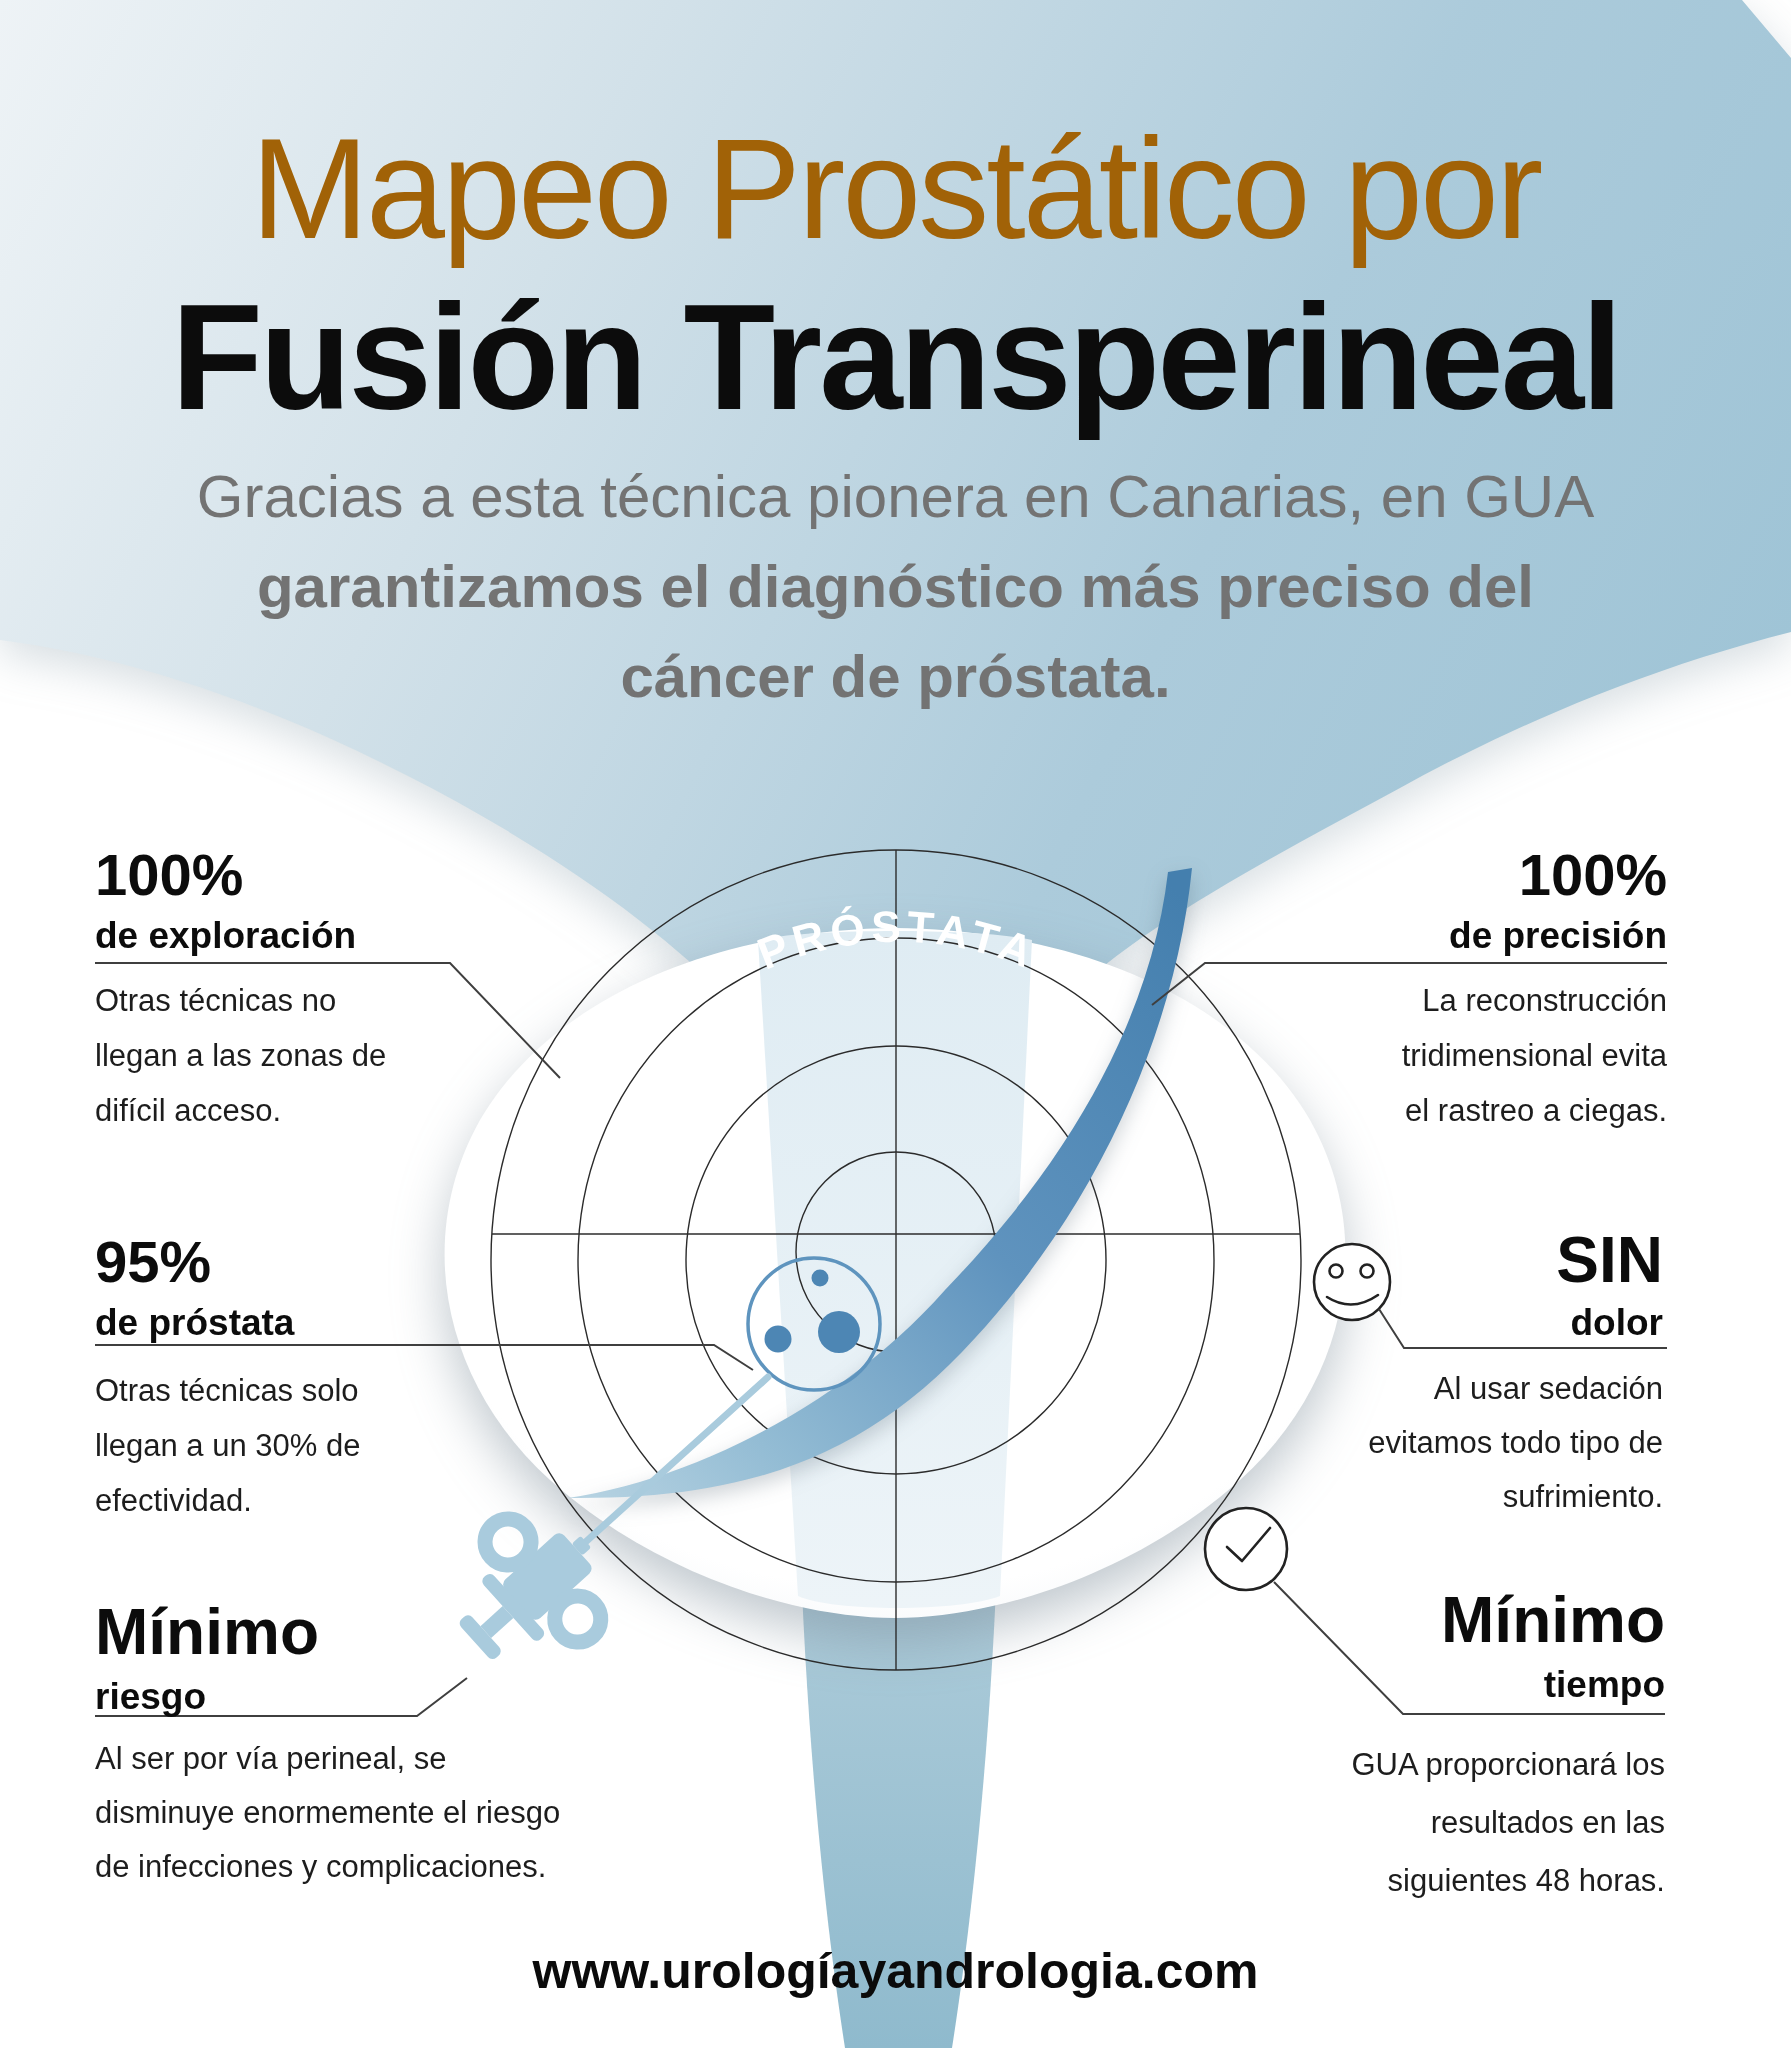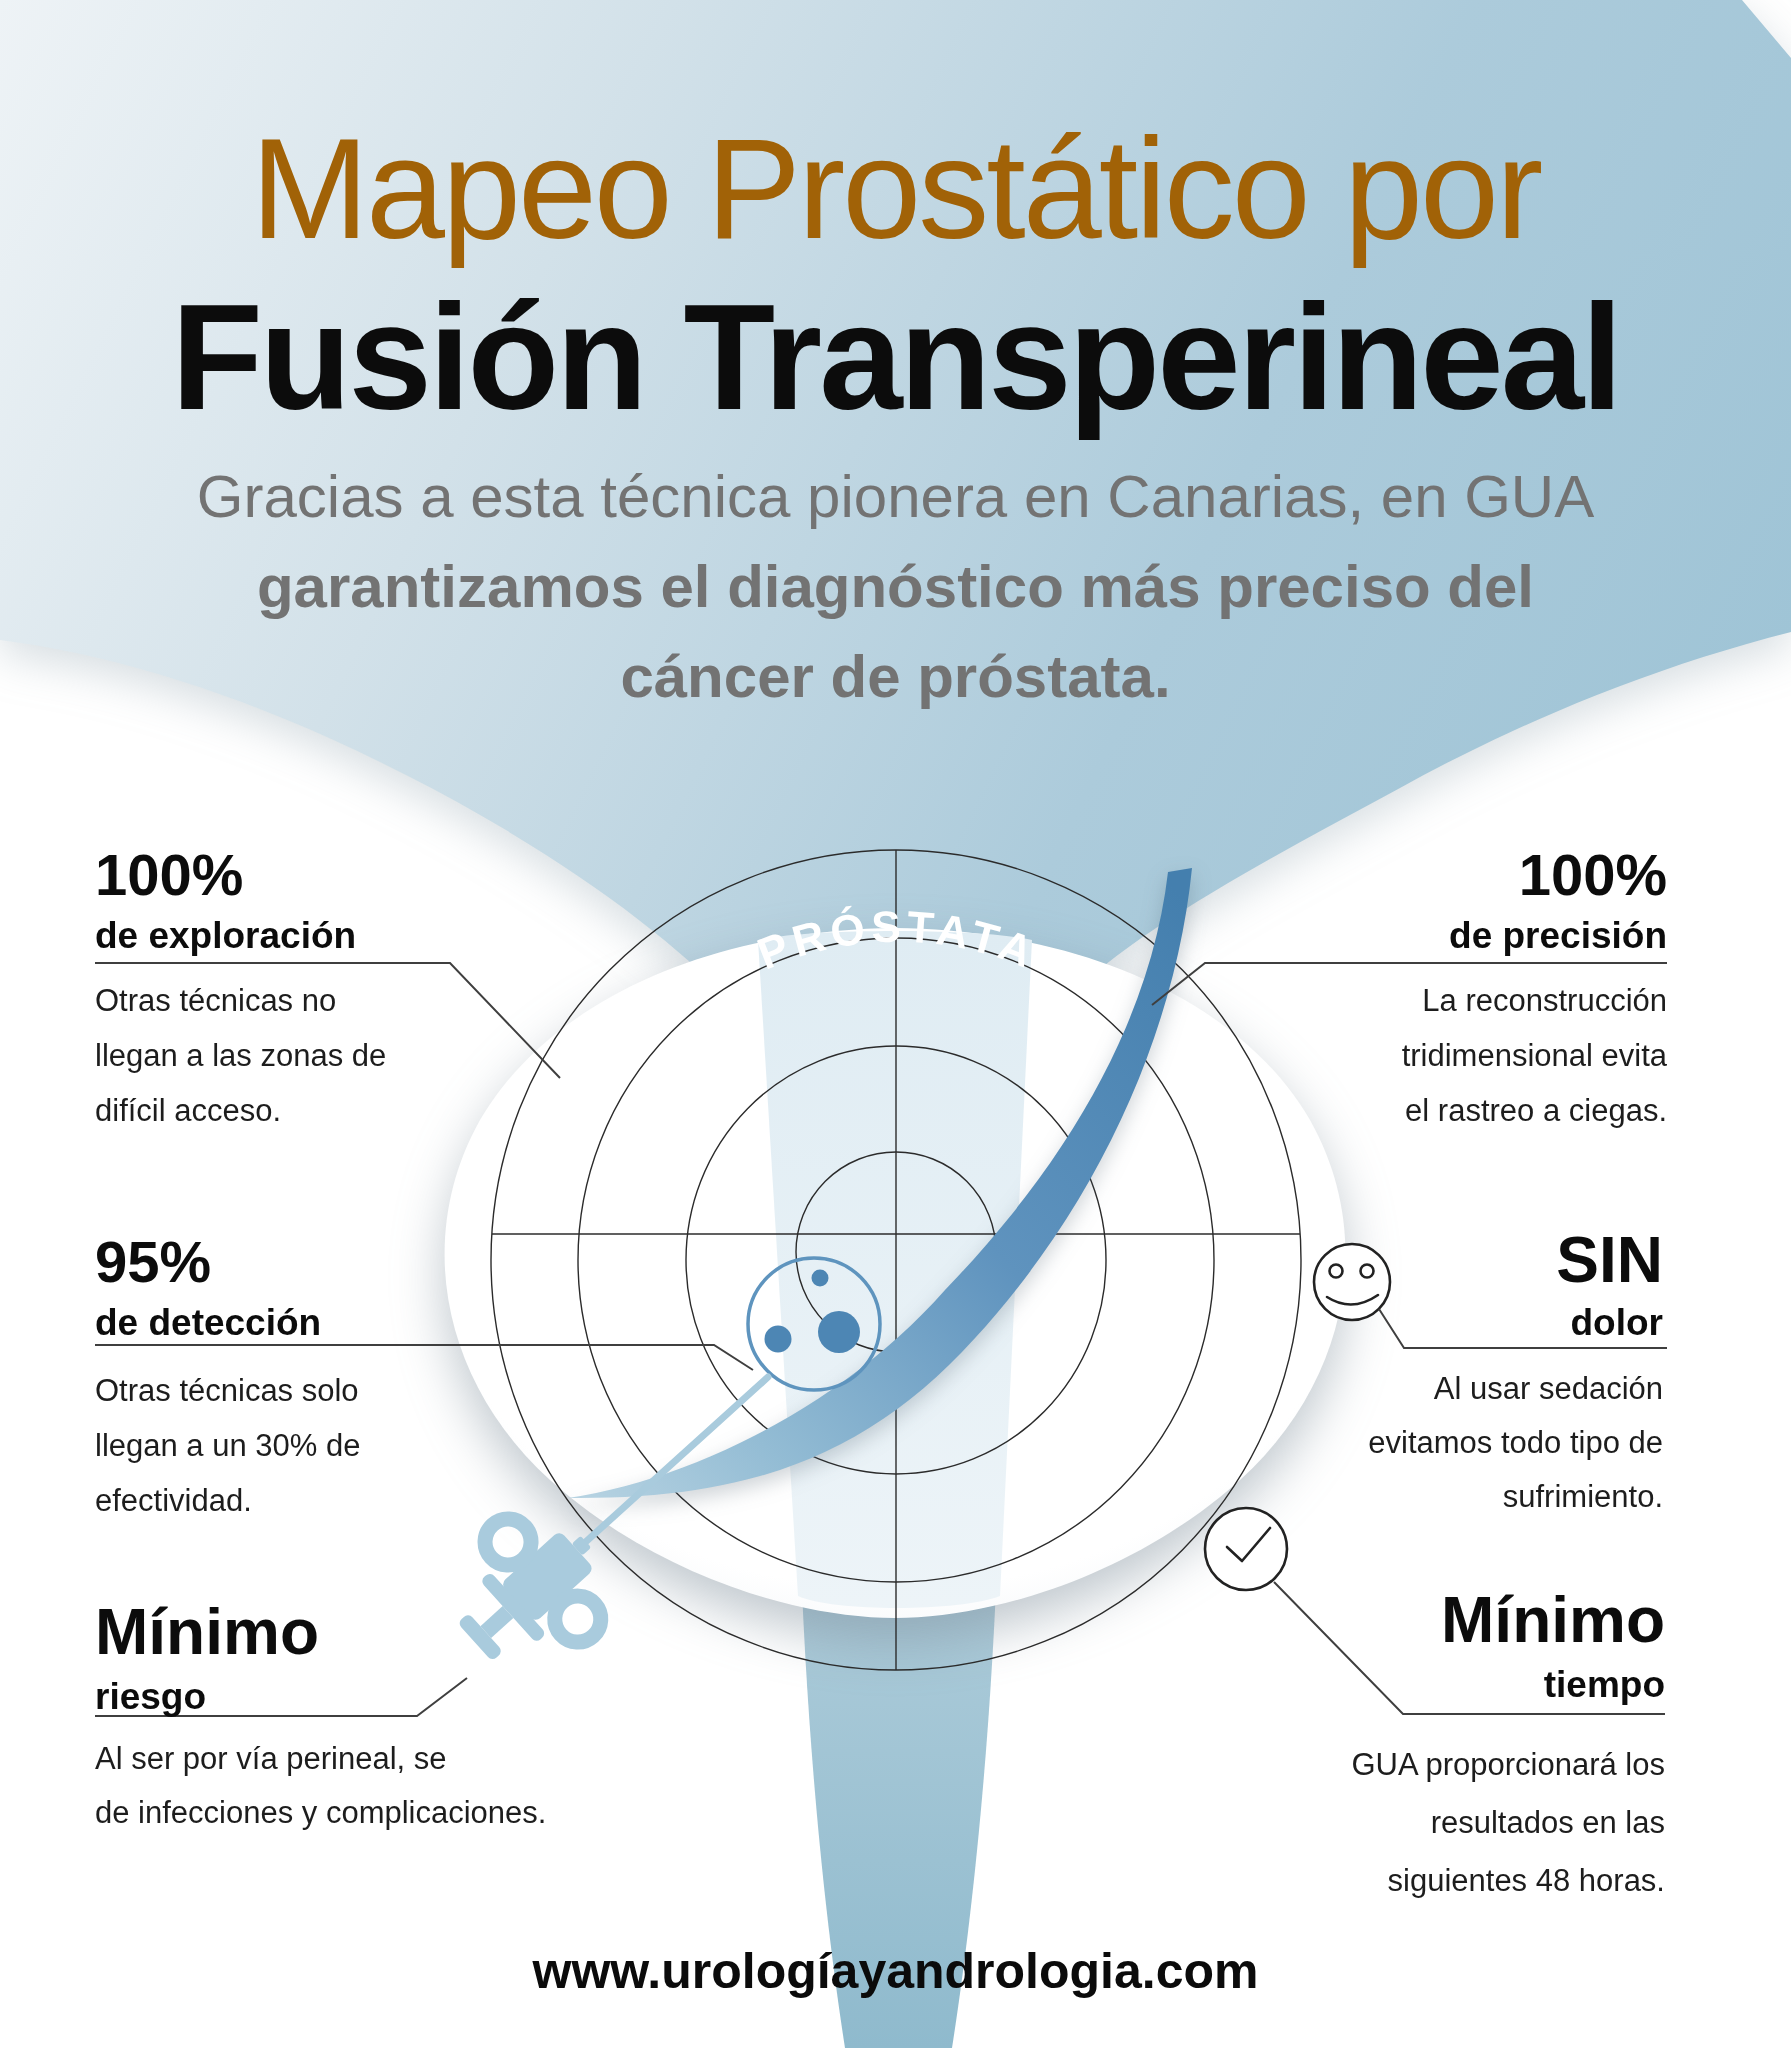--- a/index.html
+++ b/index.html
@@ -171,34 +171,35 @@
     <div class="stat-label" style="margin-top:13px;">de exploración</div>
   </div>
   <div class="abs t-left stat-body" style="left:95px;top:973px;width:440px;">
     <div>Otras técnicas no</div>
     <div>llegan a las zonas de</div>
     <div>difícil acceso.</div>
   </div>
 
   <div class="abs t-left" style="left:95px;top:1233px;width:430px;">
     <div class="stat-number">95%</div>
-    <div class="stat-label" style="margin-top:13px;">de detección</div>
+    <div class="stat-label" style="margin-top:13px;">de próstata</div>
   </div>
   <div class="abs t-left stat-body" style="left:95px;top:1363px;width:440px;">
     <div>Otras técnicas solo</div>
     <div>llegan a un 30% de</div>
     <div>efectividad.</div>
   </div>
 
   <div class="abs t-left" style="left:95px;top:1600px;width:430px;">
     <div class="stat-number big">Mínimo</div>
     <div class="stat-label" style="margin-top:14px;">riesgo</div>
   </div>
   <div class="abs t-left stat-body" style="left:95px;top:1732px;width:580px;line-height:54px;">
     <div>Al ser por vía perineal, se</div>
+    <div>disminuye enormemente el riesgo</div>
     <div>de infecciones y complicaciones.</div>
   </div>
 
   <div class="abs t-right" style="right:124px;top:846px;width:430px;">
     <div class="stat-number">100%</div>
     <div class="stat-label" style="margin-top:13px;">de precisión</div>
   </div>
   <div class="abs t-right stat-body" style="right:124px;top:973px;width:460px;">
     <div>La reconstrucción</div>
     <div>tridimensional evita</div>

